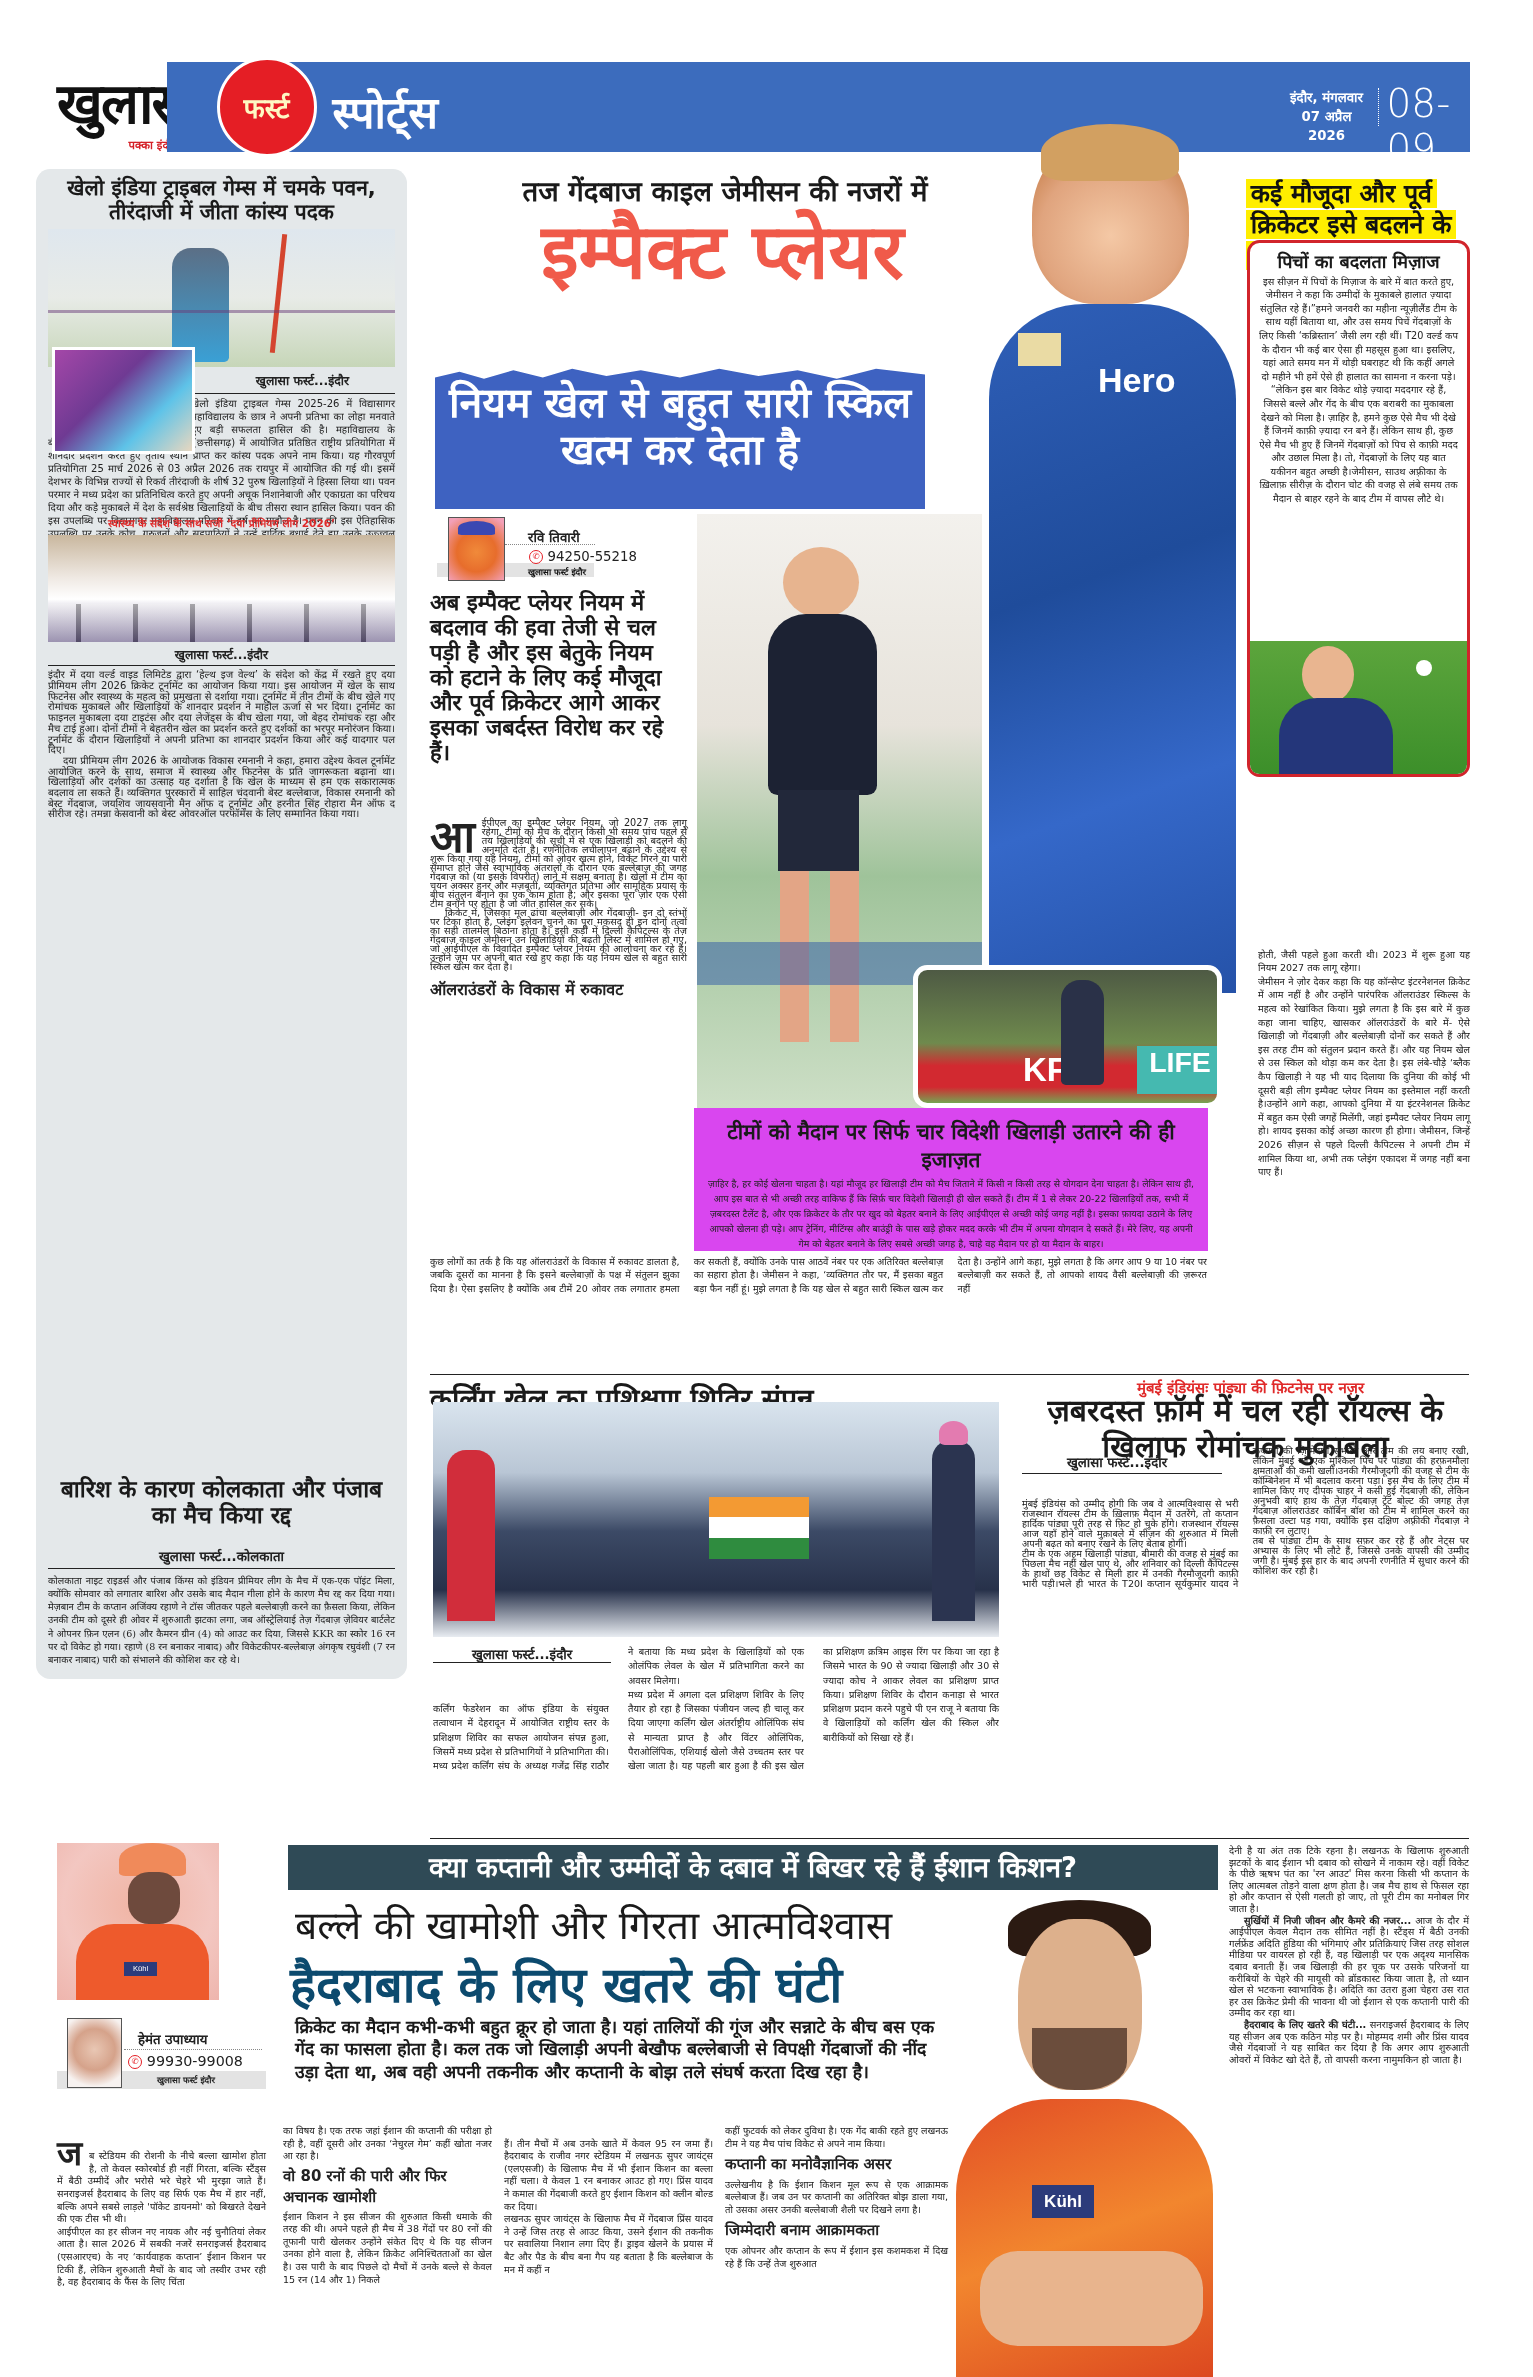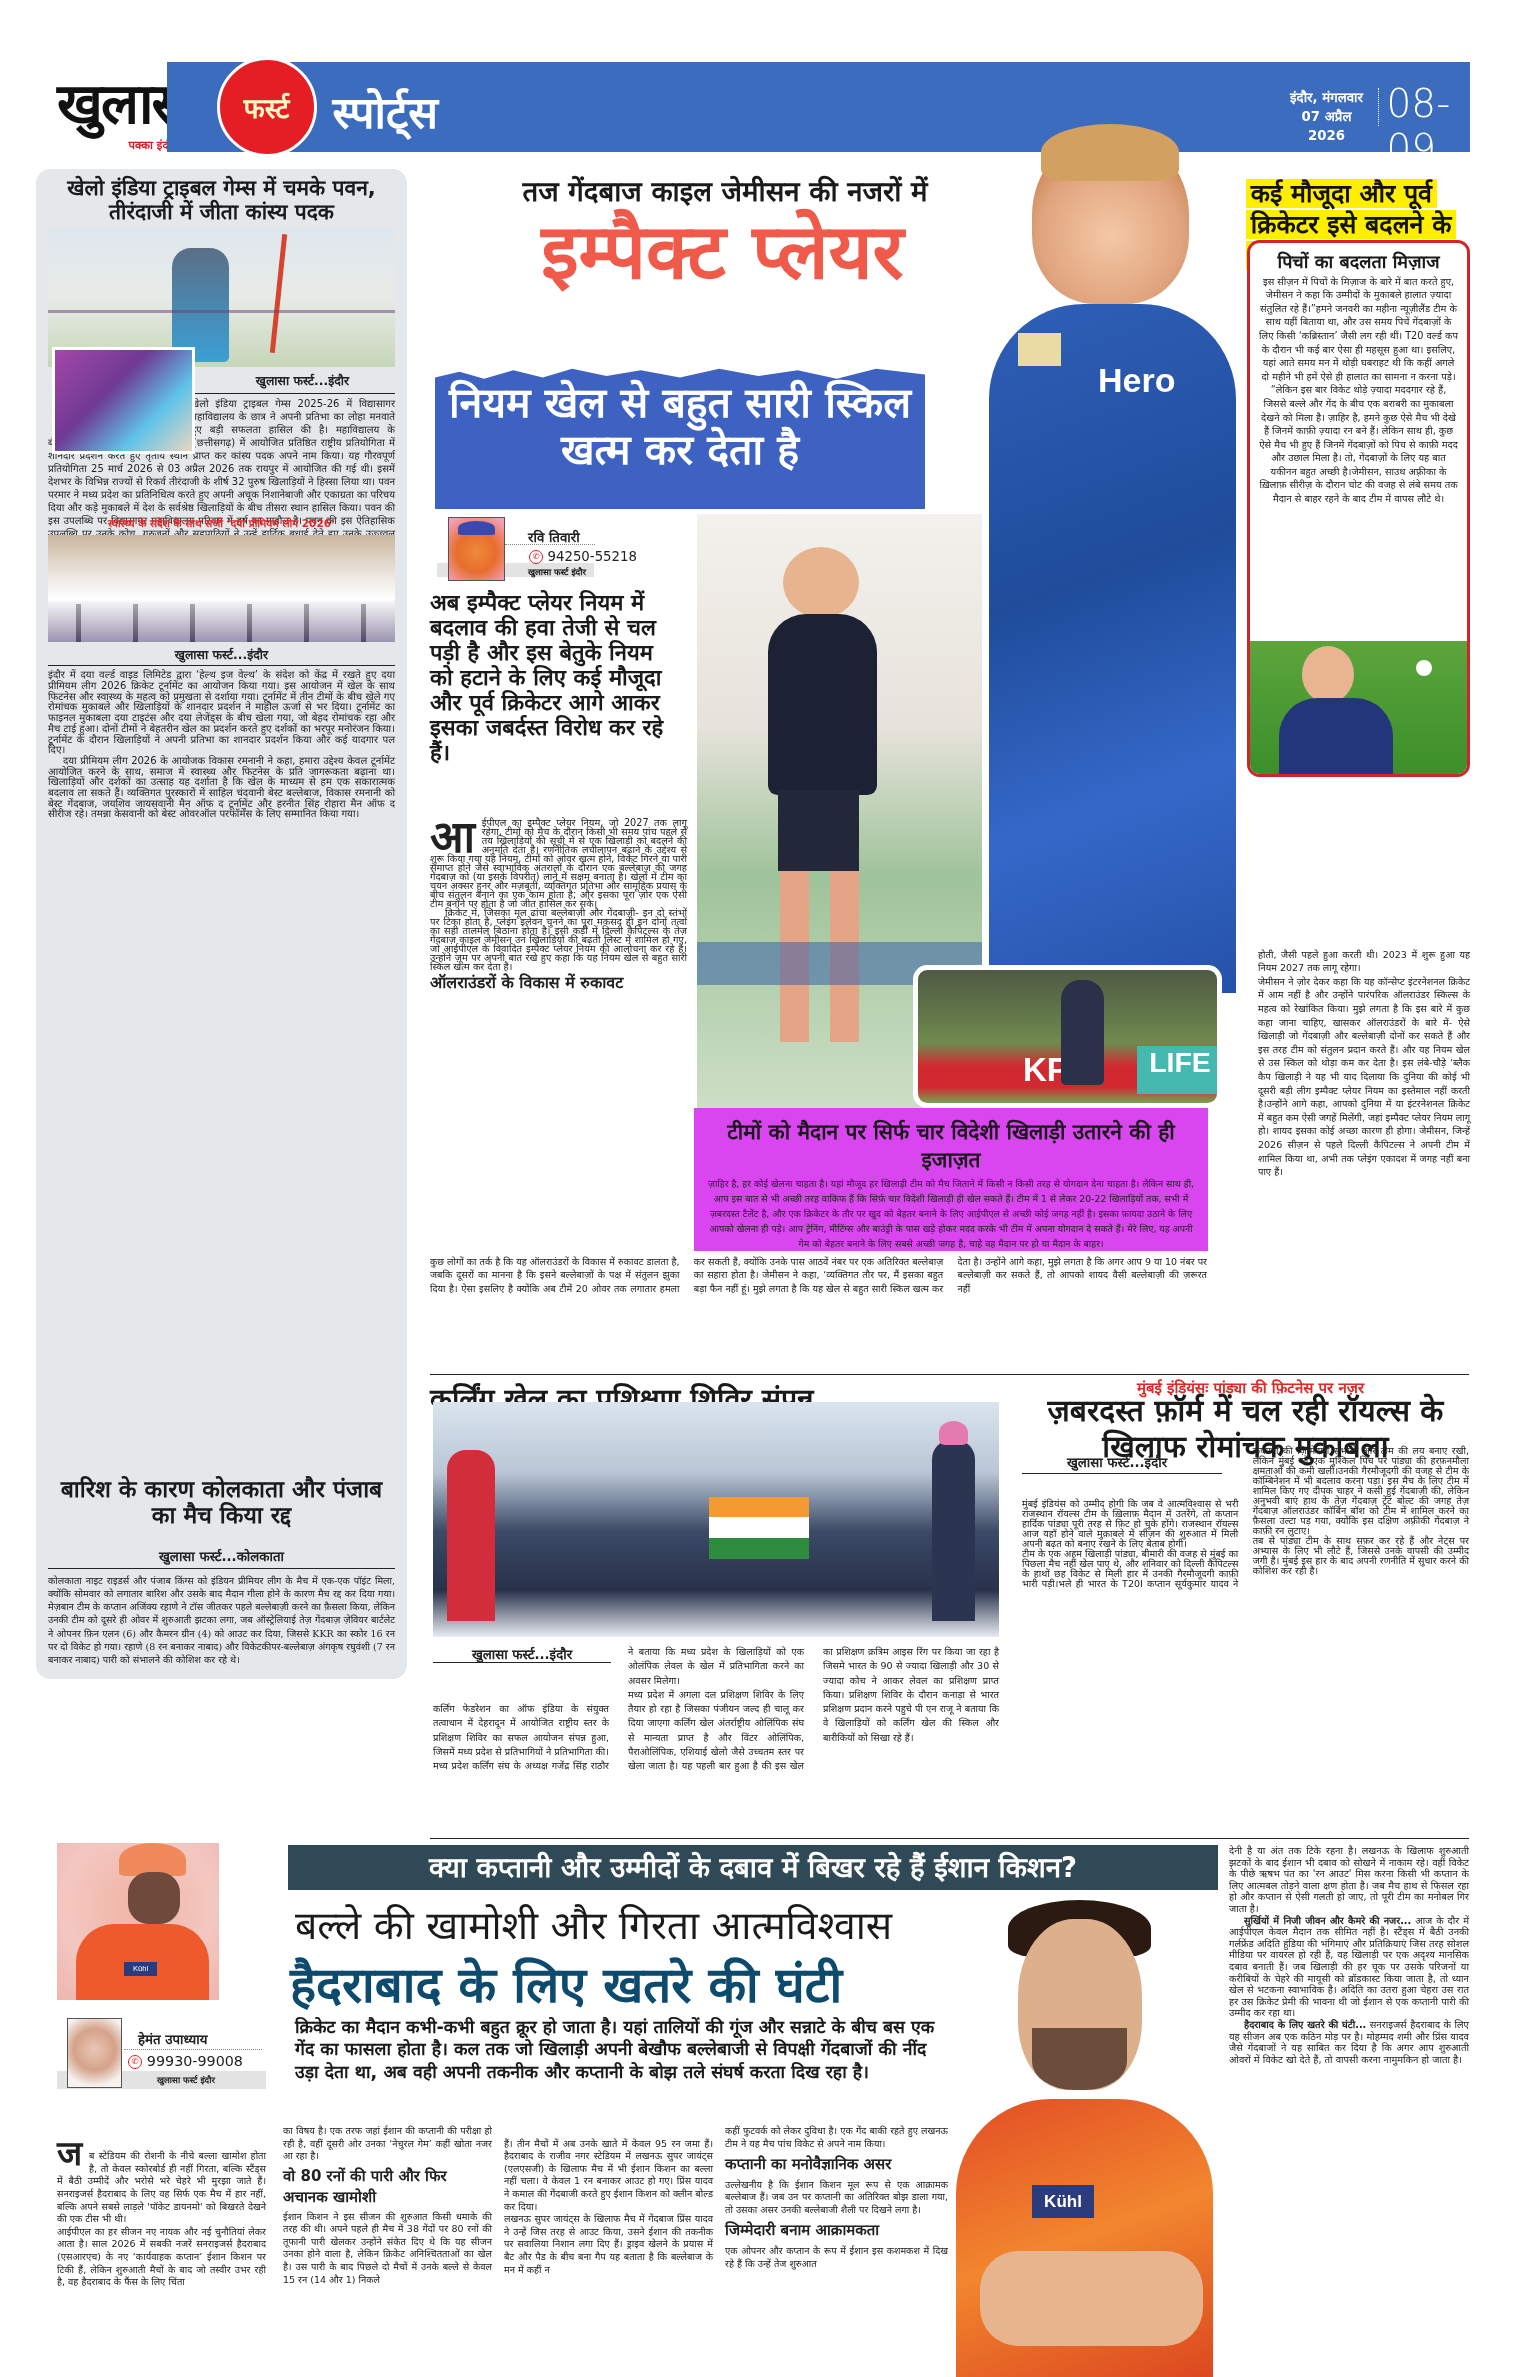--- a/index.html
+++ b/index.html
@@ -111,21 +111,21 @@
   <span>94250-55218</span>
 </div>
 <div class="abs" style="left:528px;top:566px;font-weight:bold;font-size:8.6px;color:#111;">खुलासा फर्स्ट इंदौर</div>
 
 <div class="abs" style="left:430px;top:590px;width:247px;font-weight:bold;font-size:22px;line-height:25px;color:#1a1a1a;">अब इम्पैक्ट प्लेयर नियम में बदलाव की हवा तेजी से चल पड़ी है और इस बेतुके नियम को हटाने के लिए कई मौजूदा और पूर्व क्रिकेटर आगे आकर इसका जबर्दस्त विरोध कर रहे हैं।</div>
 
 <div class="abs bodytext" style="left:430px;top:818px;width:257px;font-size:9.7px;line-height:9px;">
   <span class="dropcap" style="font-size:44px;line-height:33px;">आ</span>
   <p>ईपीएल का इम्पैक्ट प्लेयर नियम, जो 2027 तक लागू रहेगा, टीमों को मैच के दौरान किसी भी समय पांच पहले से तय खिलाड़ियों की सूची में से एक खिलाड़ी को बदलने की अनुमति देता है। रणनीतिक लचीलापन बढ़ाने के उद्देश्य से शुरू किया गया यह नियम, टीमों को ओवर खत्म होने, विकेट गिरने या पारी समाप्त होने जैसे स्वाभाविक अंतरालों के दौरान एक बल्लेबाज़ की जगह गेंदबाज़ को (या इसके विपरीत) लाने में सक्षम बनाता है। खेलों में टीम का चयन अक्सर हुनर और मज़बूती, व्यक्तिगत प्रतिभा और सामूहिक प्रयास के बीच संतुलन बनाने का एक काम होता है; और इसका पूरा ज़ोर एक ऐसी टीम बनाने पर होता है जो जीत हासिल कर सके।</p>
   <p>क्रिकेट में, जिसका मूल ढांचा बल्लेबाज़ी और गेंदबाज़ी- इन दो स्तंभों पर टिका होता है, प्लेइंग इलेवन चुनने का पूरा मकसद ही इन दोनों तत्वों का सही तालमेल बिठाना होता है। इसी कड़ी में दिल्ली कैपिटल्स के तेज़ गेंदबाज़ काइल जेमीसन उन खिलाड़ियों की बढ़ती लिस्ट में शामिल हो गए, जो आईपीएल के विवादित इम्पैक्ट प्लेयर नियम की आलोचना कर रहे हैं। उन्होंने ज़ूम पर अपनी बात रखे हुए कहा कि यह नियम खेल से बहुत सारी स्किल खत्म कर देता है।</p>
-  <h3 style="font-size:16px;line-height:21px;margin:1px 0;text-align:left;">ऑलराउंडरों के विकास में रुकावट</h3>
+  <h3 style="font-size:16px;line-height:21px;margin:8px 0;text-align:left;">ऑलराउंडरों के विकास में रुकावट</h3>
 </div>
 
 <div class="abs photo" style="left:697px;top:514px;width:285px;height:604px;background:linear-gradient(180deg,#f3f1ed 0%,#e7e3db 35%,#9fc39a 60%,#cfe0c8 100%);">
   <div style="position:absolute;left:86px;top:33px;width:76px;height:71px;border-radius:50%;background:#e7b48f;"></div>
   <div style="position:absolute;left:71px;top:100px;width:109px;height:181px;border-radius:38px 38px 9.5px 9.5px;background:#1c2233;"></div>
   <div style="position:absolute;left:81px;top:276px;width:81px;height:81px;background:#22283a;"></div>
   <div style="position:absolute;left:83px;top:357px;width:28.5px;height:171px;background:#e3a586;"></div>
   <div style="position:absolute;left:133px;top:357px;width:28.5px;height:171px;background:#e3a586;"></div>
   <div style="position:absolute;left:0;top:428px;width:285px;height:43px;background:#2e57a8;opacity:.5;"></div>
 </div>

